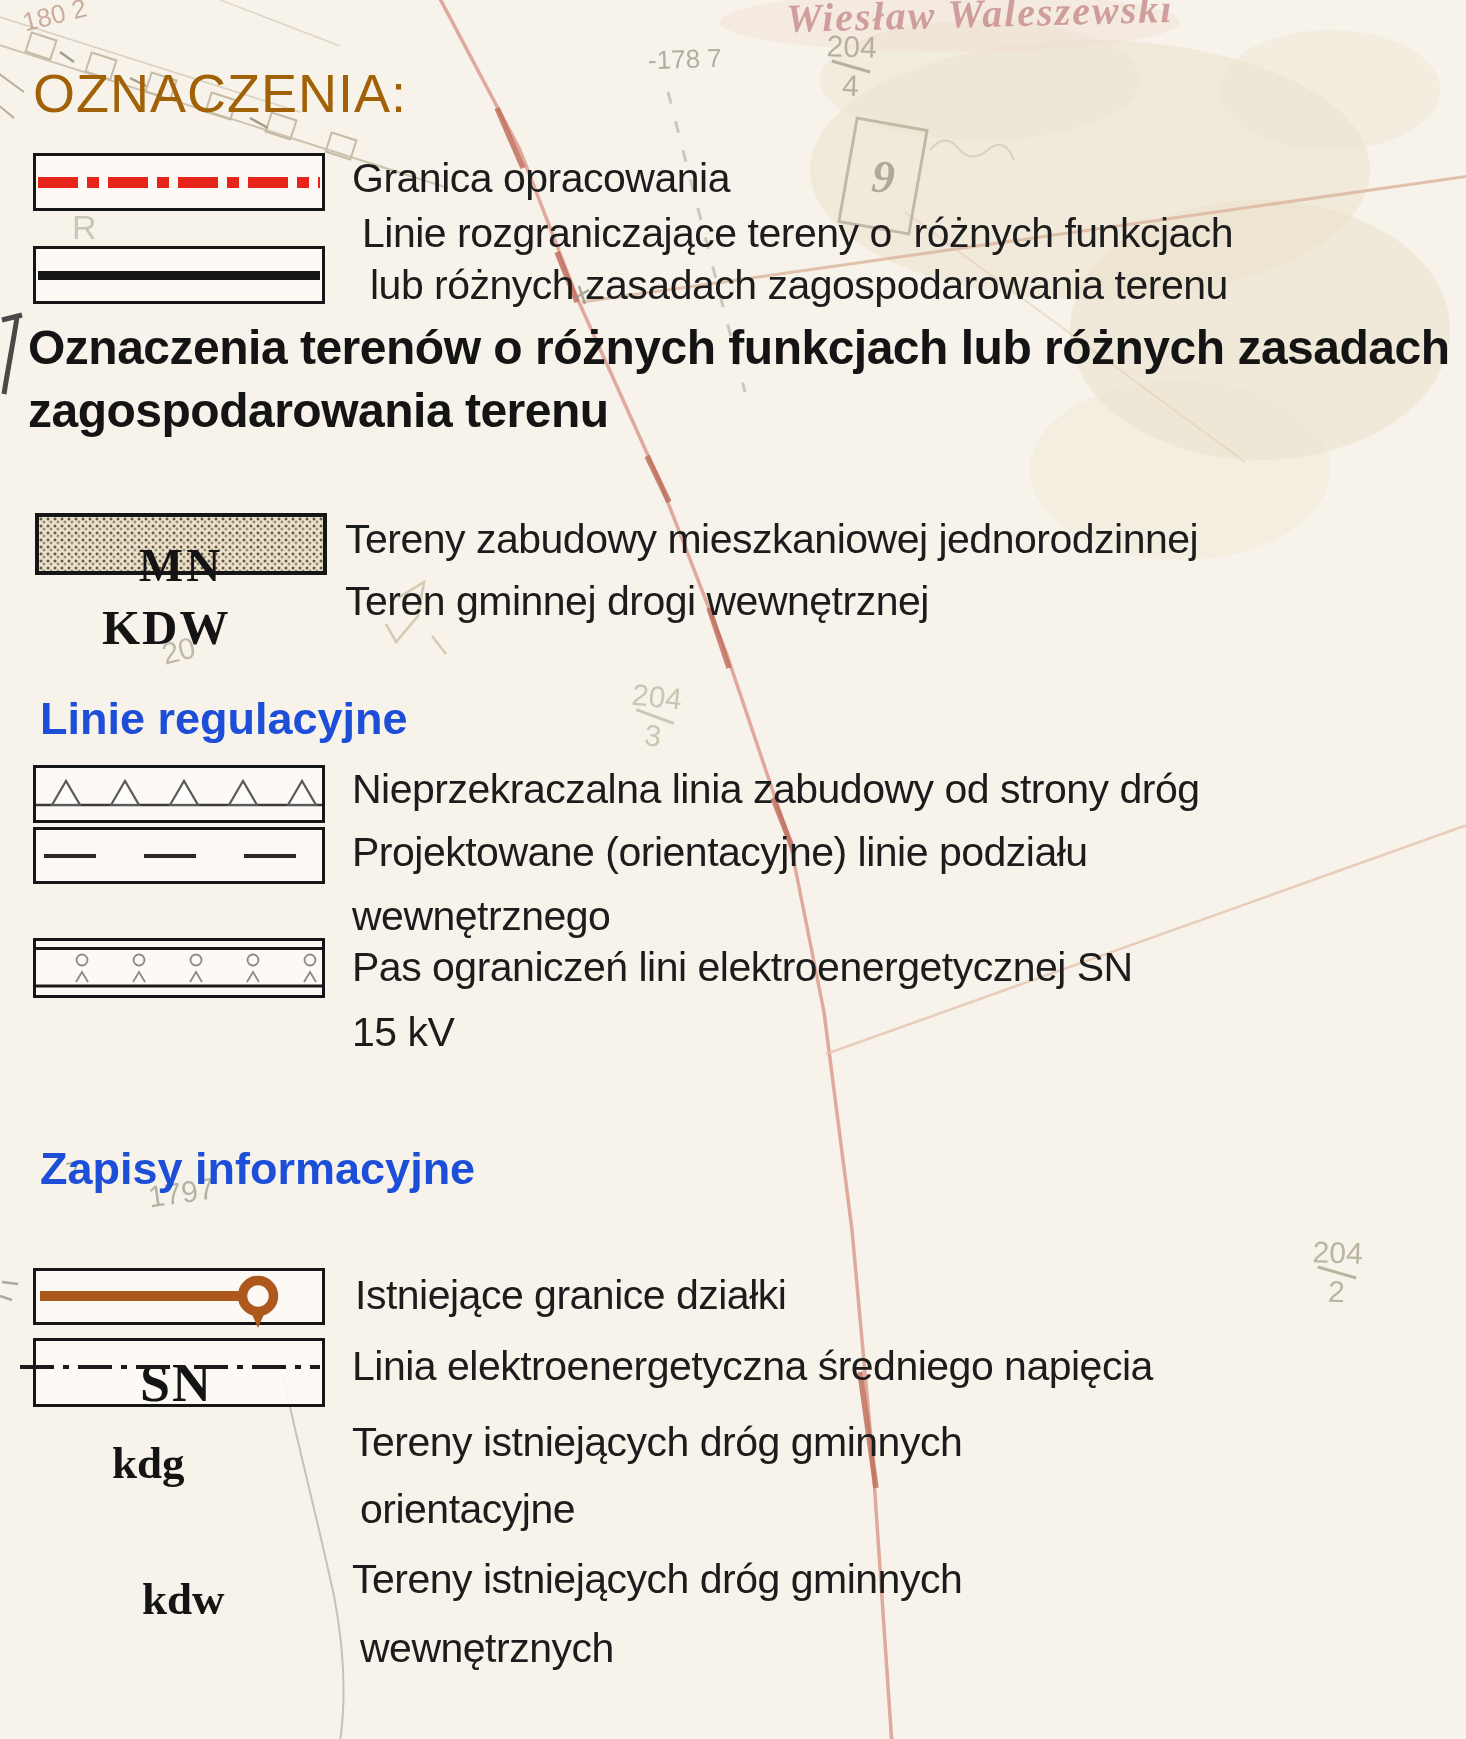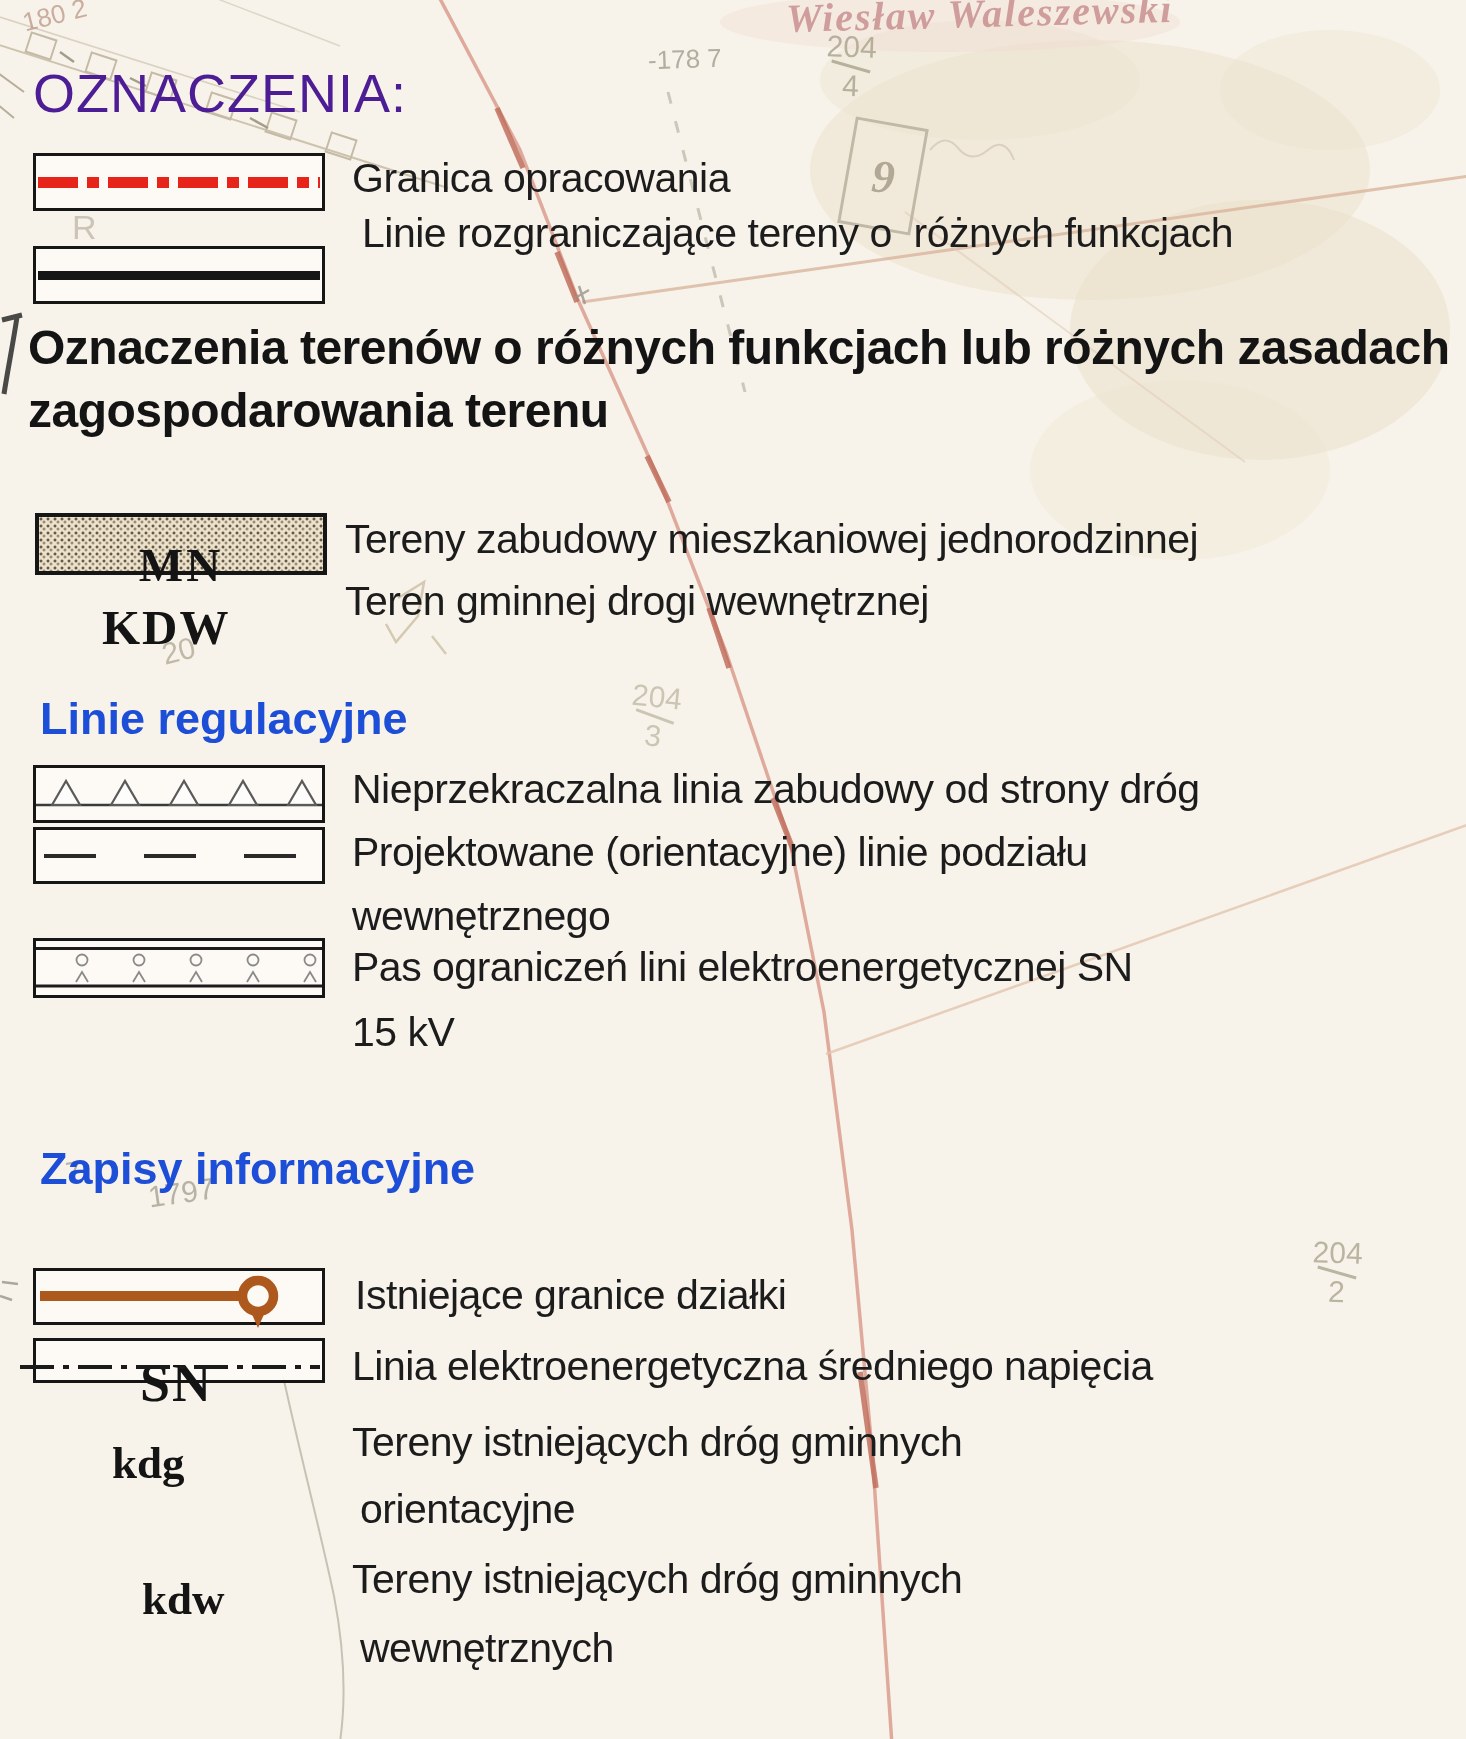--- a/index.html
+++ b/index.html
@@ -1,21 +1,21 @@
 <!DOCTYPE html>
 <html><head>
 <meta charset="utf-8">
 <style>
   html,body{margin:0;padding:0;background:#e8e4da;}
   .canvas{position:relative;width:1466px;height:1739px;overflow:hidden;
           background:#f7f3ea;font-family:"Liberation Sans",sans-serif;}
   .deco{position:absolute;left:0;top:0;z-index:0;}
   .ghost{position:absolute;z-index:0;line-height:1;white-space:pre;}
   .legend{position:absolute;z-index:1;left:0;top:0;width:100%;height:100%;}
-  .title{position:absolute;font-size:54px;letter-spacing:1px;color:#4c1d95;white-space:pre;}
+  .title{position:absolute;font-size:54px;letter-spacing:1px;color:#a16207;white-space:pre;}
   .lbl{position:absolute;font-size:41px;letter-spacing:-0.5px;color:#1c1c1c;white-space:pre;}
   .h-bold{position:absolute;font-size:48px;font-weight:700;letter-spacing:-0.5px;color:#141414;white-space:pre;}
   .h-sec{position:absolute;font-size:45px;font-weight:700;color:#1d4ed8;white-space:pre;}
   .symbox{position:absolute;left:33px;width:292px;border:3px solid #161616;
           background:rgba(253,251,246,.92);box-sizing:border-box;}
   .redline{position:absolute;left:2px;right:2px;top:50%;margin-top:-5px;height:11px;
     background:repeating-linear-gradient(90deg,#e62419 0 40px,transparent 40px 49px,#e62419 49px 61px,transparent 61px 70px);}
   .blackband{position:absolute;left:2px;right:2px;top:50%;margin-top:-4px;height:9px;background:#161616;}
   .dashline{position:absolute;left:8px;right:4px;top:50%;margin-top:-2px;height:4.5px;
     background:repeating-linear-gradient(90deg,#2a2a2a 0 52px,transparent 52px 100px);}
@@ -132,20 +132,21 @@
 
     <div class="symbox" style="top:153px;height:58px">
       <div class="redline"></div>
     </div>
     <div class="lbl" style="left:352px;top:155px">Granica opracowania</div>
 
     <div class="symbox" style="top:246px;height:58px">
       <div class="blackband"></div>
     </div>
     <div class="lbl" style="left:362px;top:210px">Linie rozgraniczające tereny o  różnych funkcjach</div>
+    <div class="lbl" style="left:370px;top:262px">lub różnych zasadach zagospodarowania terenu</div>
 
     <div class="h-bold" style="left:28px;top:320px">Oznaczenia terenów o różnych funkcjach lub różnych zasadach</div>
     <div class="h-bold" style="left:28px;top:383px">zagospodarowania terenu</div>
 
     <div class="symbox mnbox" style="left:35px;top:513px;height:62px">
       <span class="code-serif mn-code">MN</span>
     </div>
     <div class="lbl" style="left:345px;top:516px">Tereny zabudowy mieszkaniowej jednorodzinnej</div>
 
     <span class="code-serif" style="left:102px;top:582px;font-size:49px;letter-spacing:2px">KDW</span>
@@ -198,21 +199,21 @@
 
     <div class="symbox" style="top:1268px;height:57px">
       <svg width="286" height="51" viewBox="0 0 286 51" style="overflow:visible">
         <line x1="4" y1="25" x2="206" y2="25" stroke="#ad581c" stroke-width="10"></line>
         <circle cx="222" cy="25" r="15.5" stroke="#ad581c" stroke-width="9.5" fill="none"></circle>
         <path d="M215,41 L229,41 L222,57 Z" fill="#ad581c"></path>
       </svg>
     </div>
     <div class="lbl" style="left:355px;top:1272px">Istniejące granice działki</div>
 
-    <div class="symbox" style="top:1338px;height:45px">
+    <div class="symbox" style="top:1338px;height:69px">
       <span class="code-serif sn-code">SN</span>
       <svg width="286" height="51" viewBox="0 0 286 51" style="position:absolute;left:0;top:0;overflow:visible">
         <line x1="-16" y1="26" x2="284" y2="26" stroke="#1b1b1b" stroke-width="4" stroke-dasharray="34 9 6 9"></line>
       </svg>
     </div>
     <div class="lbl" style="left:352px;top:1343px">Linia elektroenergetyczna średniego napięcia</div>
 
     <span class="code-serif" style="left:112px;top:1420px;font-size:45px">kdg</span>
     <div class="lbl" style="left:352px;top:1419px">Tereny istniejących dróg gminnych</div>
     <div class="lbl" style="left:360px;top:1486px">orientacyjne</div>

